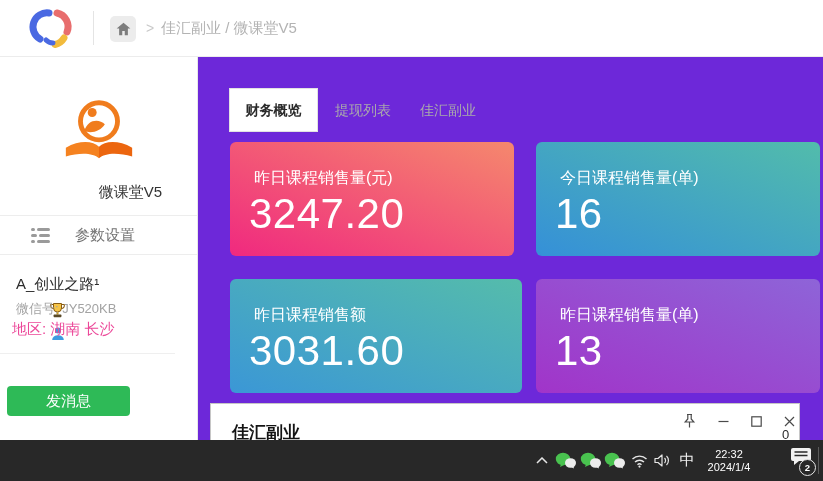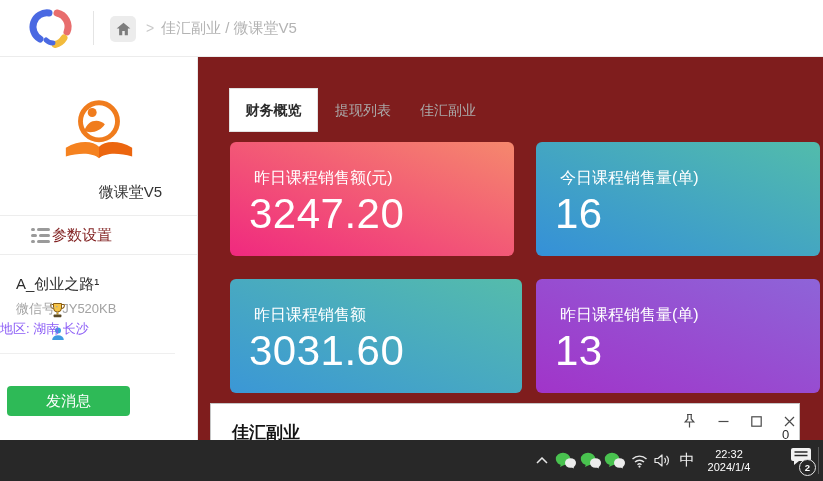--- a/index.html
+++ b/index.html
@@ -14,28 +14,28 @@
   .header-divider { position:absolute; left:93px; top:11px; width:1px; height:34px; background:#e4e4e4; }
   .home-box { position:absolute; left:110px; top:16px; width:26px; height:26px; background:#ececec; border-radius:5px; display:flex; align-items:center; justify-content:center; cursor:pointer; }
   .crumb-chevron { position:absolute; left:146px; top:0; height:56px; line-height:56px; color:#c9c9c9; font-size:14px; }
   .crumb-path { position:absolute; left:161px; top:0; height:56px; line-height:56px; color:#b3b3b3; font-size:15px; }
   
   .sidebar { position:absolute; left:0; top:57px; width:197px; bottom:41px; background:#fff; border-right:1px solid #e8e8e8; z-index:4; }
   .org-logo { position:absolute; left:60px; top:36px; }
   .app-name { position:absolute; left:0; top:126px; width:100%; text-align:center; font-size:15px; color:#333;padding-left:32px; }
   .settings-row { position:absolute; left:0; top:158px; right:0; height:38px; border-top:1px solid #ededed; border-bottom:1px solid #ededed; display:flex; align-items:center; cursor:pointer; background:#fff; }
   .settings-row .ico { margin-left:31px; display:flex; }
-  .settings-row .lbl { font-size:15px; color:#7f1d1d; }
+  .settings-row .lbl { margin-left:23px; font-size:15px; color:#737373; }
   .user-name { position:absolute; left:16px; top:218px; display:flex; align-items:center; gap:8px; font-size:15px; color:#2b2b2b;flex-direction:column; }
   .user-line1 { position:absolute; left:16px; top:243px; font-size:13px; color:#a3a3a3; }
-  .user-line2 { position:absolute; left:0; top:263px; font-size:13px; color:#8b5cf6; }
+  .user-line2 { position:absolute; left:12px; top:263px; font-size:15px; color:#ec4899; }
   .sb-div2 { position:absolute; left:0; top:296px; width:175px; height:1px; background:#efefef; }
   .send-btn { position:absolute; left:7px; top:329px; width:123px; height:30px; border:none; border-radius:4px; color:#fff; font-size:15px; font-family:inherit; cursor:pointer; }
   
-  .main { position:absolute; left:198px; top:57px; right:0; bottom:41px; background:#7f1d1d; }
+  .main { position:absolute; left:198px; top:57px; right:0; bottom:41px; background:#6d28d9; }
   .tab { position:absolute; top:31px; height:44px; line-height:44px; font-size:14px; color:#ababab; cursor:pointer; }
   .tab.active { left:31px; width:89px; border:1px solid #e2e2e2; box-sizing:border-box; line-height:42px; text-align:center; background:#fff; color:#2b2b2b; font-weight:bold; }
   .tab.t2 { left:137px; }
   .tab.t3 { left:222px; }
   .stat-card { position:absolute; width:284px; height:114px; border-radius:6px; color:#fff; }
   .stat-card.c1 { left:32px;  top:85px; }
   .stat-card.c2 { left:338px; top:85px; }
   .stat-card.c3 { left:32px;  top:222px;padding-left:8px; }
   .stat-card.c4 { left:338px; top:222px; }
   .stat-label { position:absolute; left:24px; top:26px; font-size:16px; }
@@ -125,21 +125,21 @@
     <div class="sb-div2"></div>
     <button class="send-btn" id="sendBtn" style="background: rgb(46, 186, 87);">发消息</button>
   </div>
 
   <div class="main">
     <div class="tab active">财务概览</div>
     <div class="tab t2">提现列表</div>
     <div class="tab t3">佳汇副业</div>
 
     <div class="stat-card c1" style="background: linear-gradient(to right top, rgb(240, 41, 127), rgb(245, 136, 109));">
-      <div class="stat-label">昨日课程销售额(元)</div>
+      <div class="stat-label">昨日课程销售量(元)</div>
       <div class="stat-value">3247.20</div>
     </div>
     <div class="stat-card c2" style="background: linear-gradient(to right top, rgb(53, 144, 216), rgb(82, 188, 171));">
       <div class="stat-label">今日课程销售量(单)</div>
       <div class="stat-value">16</div>
     </div>
     <div class="stat-card c3" style="background: linear-gradient(to right top, rgb(59, 151, 214), rgb(85, 188, 171));">
       <div class="stat-label">昨日课程销售额</div>
       <div class="stat-value">3031.60</div>
     </div>

